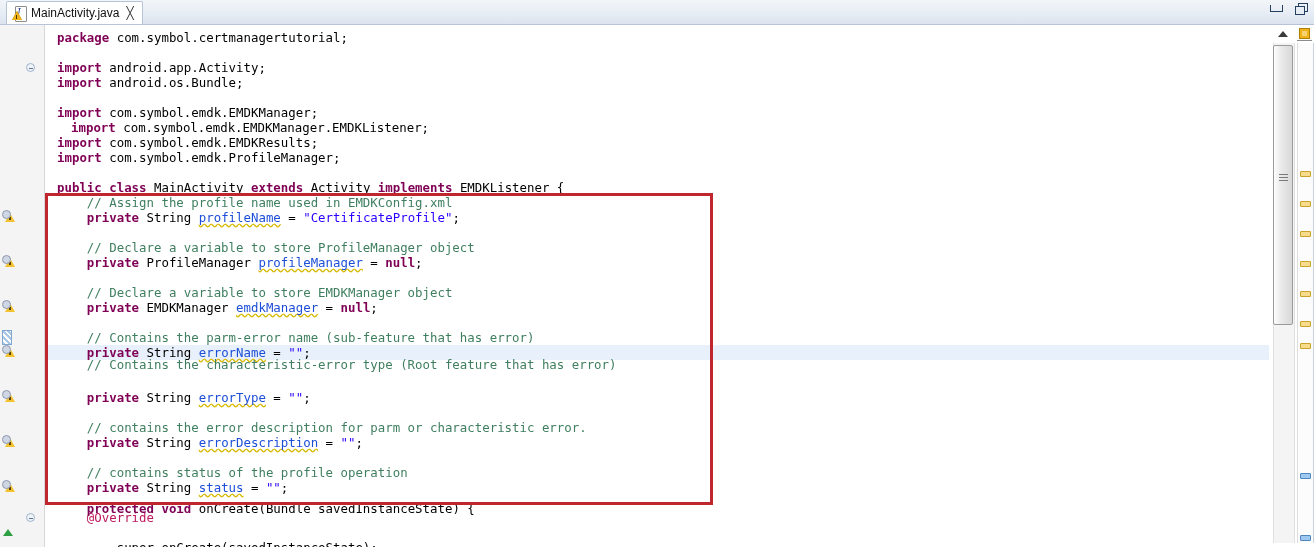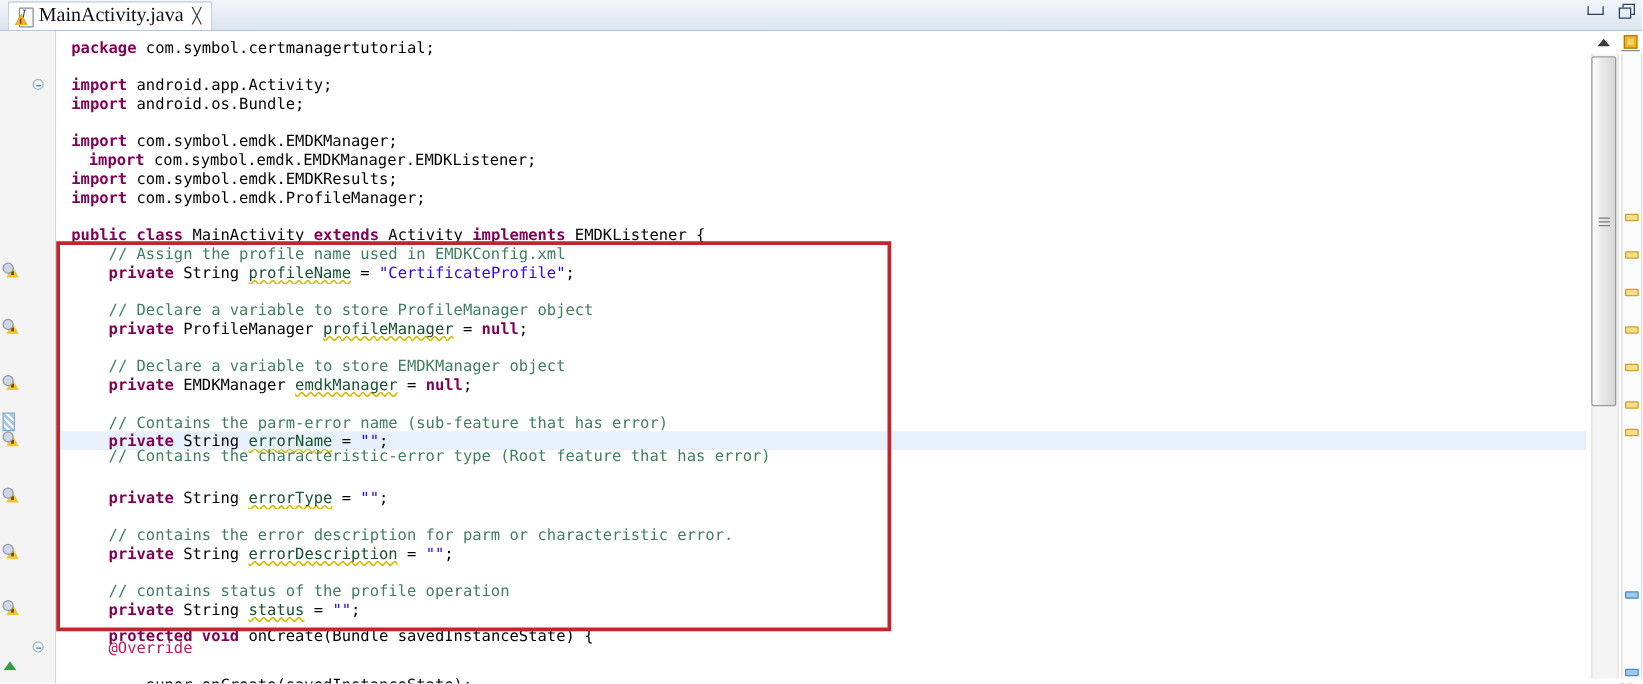--- a/index.html
+++ b/index.html
@@ -21,21 +21,21 @@
   }
   .tab{
     position:absolute;left:6px;top:1px;height:22px;
     display:flex;align-items:center;gap:5px;
     padding:0 8px 0 6px;
     background:#ffffff;
     border:1px solid #b6c4d6;border-bottom:none;
     border-radius:2px 2px 0 0;
     font-family:"DejaVu Sans", sans-serif;font-size:12px;color:#000;
   }
-  .tab-title{font-family:Liberation Serif, serif;font-size:16px;color:#111;white-space:nowrap;}
+  .tab-title{font-family:Liberation Sans, sans-serif;font-size:12px;color:#111;white-space:nowrap;}
   .tab-close{
     font-family:"DejaVu Sans", sans-serif;font-size:12px;color:#3a3a3a;
     line-height:1;margin-left:2px;cursor:pointer;
   }
   
   .java-icon{position:relative;width:13px;height:15px;flex:0 0 13px;}
   .java-icon .page{
     position:absolute;left:2px;top:0;width:10px;height:14px;
     background:#fdfdfd;border:1px solid #8c8c8c;border-radius:1px;
   }
@@ -86,21 +86,21 @@
   .code{
     position:absolute;left:12px;font-family:"DejaVu Sans Mono", monospace;
     font-size:12.4px;line-height:15px;color:#000;white-space:pre;
   }
 
   
   .kw{color:#7f0055;font-weight:bold;}
   .cm{color:#3f7f5f;}
   .st{color:#2a00ff;}
   .an{color:#be185d;}
-  .fld{color:#14532d;}
+  .fld{color:#1d4ed8;}
   .sq{ text-decoration:underline; text-decoration-style:wavy;
        text-decoration-color:#d6b800; text-decoration-skip-ink:none;}
 
   
   .g-warn{
     position:absolute;left:3px;width:14px;height:14px;
   }
   .g-warn .tri{
     position:absolute;left:2px;top:3px;width:0;height:0;
     border-left:5px solid transparent;border-right:5px solid transparent;

